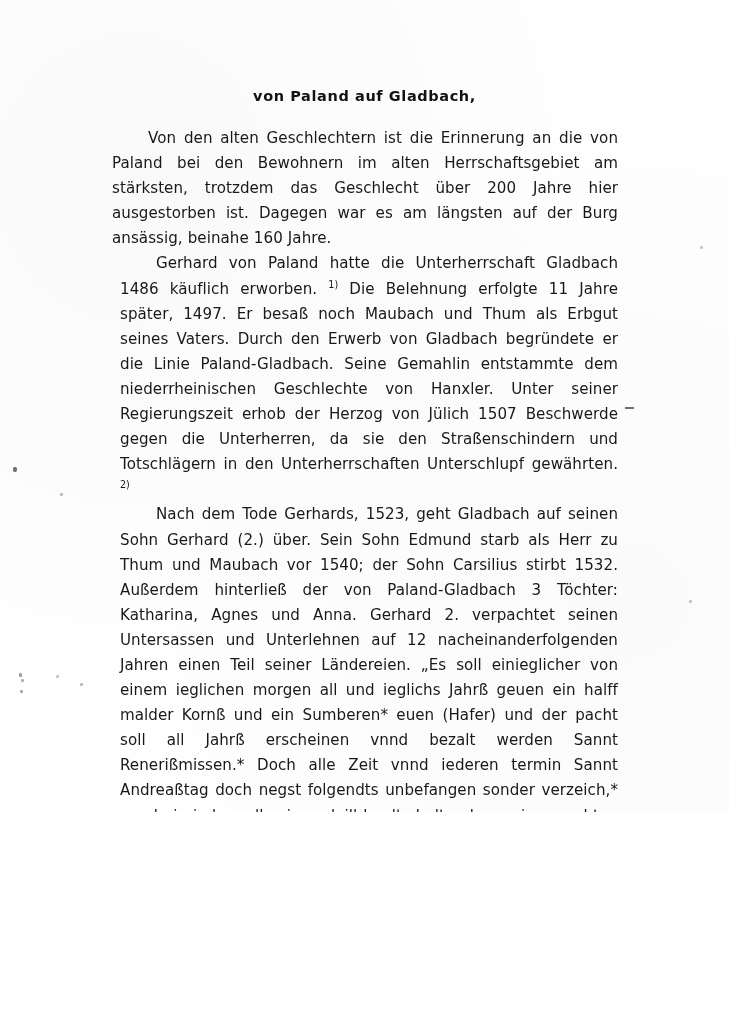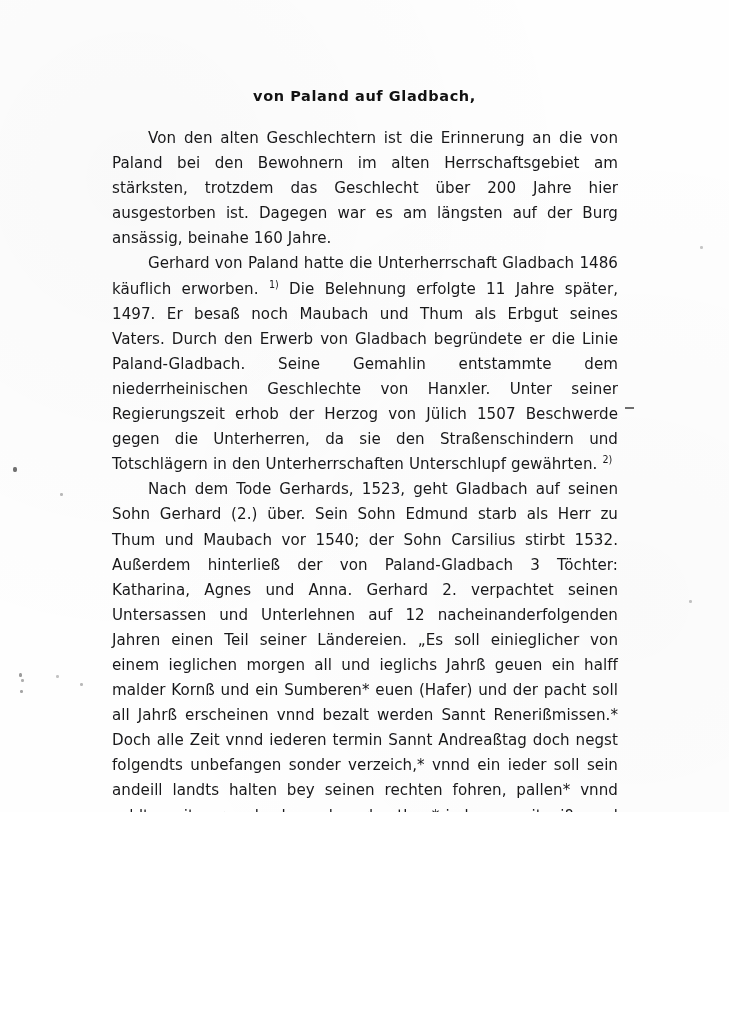--- a/index.html
+++ b/index.html
@@ -52,20 +52,21 @@
     text-align-last: left;
     font-family: "DejaVu Sans", sans-serif;
     font-size: 15.1px;
     line-height: 25.1px;
     color: #18181a;
     letter-spacing: 0.05px;
     word-spacing: 0.2px;
   }
   p.para + p.para {
     text-indent: 0;
+    margin-left: 8px;
   }
   .indent {
     display: inline-block;
     width: 36px;
   }
   sup.fn {
     font-size: 9.6px;
     vertical-align: super;
     line-height: 0;
     letter-spacing: 0;

